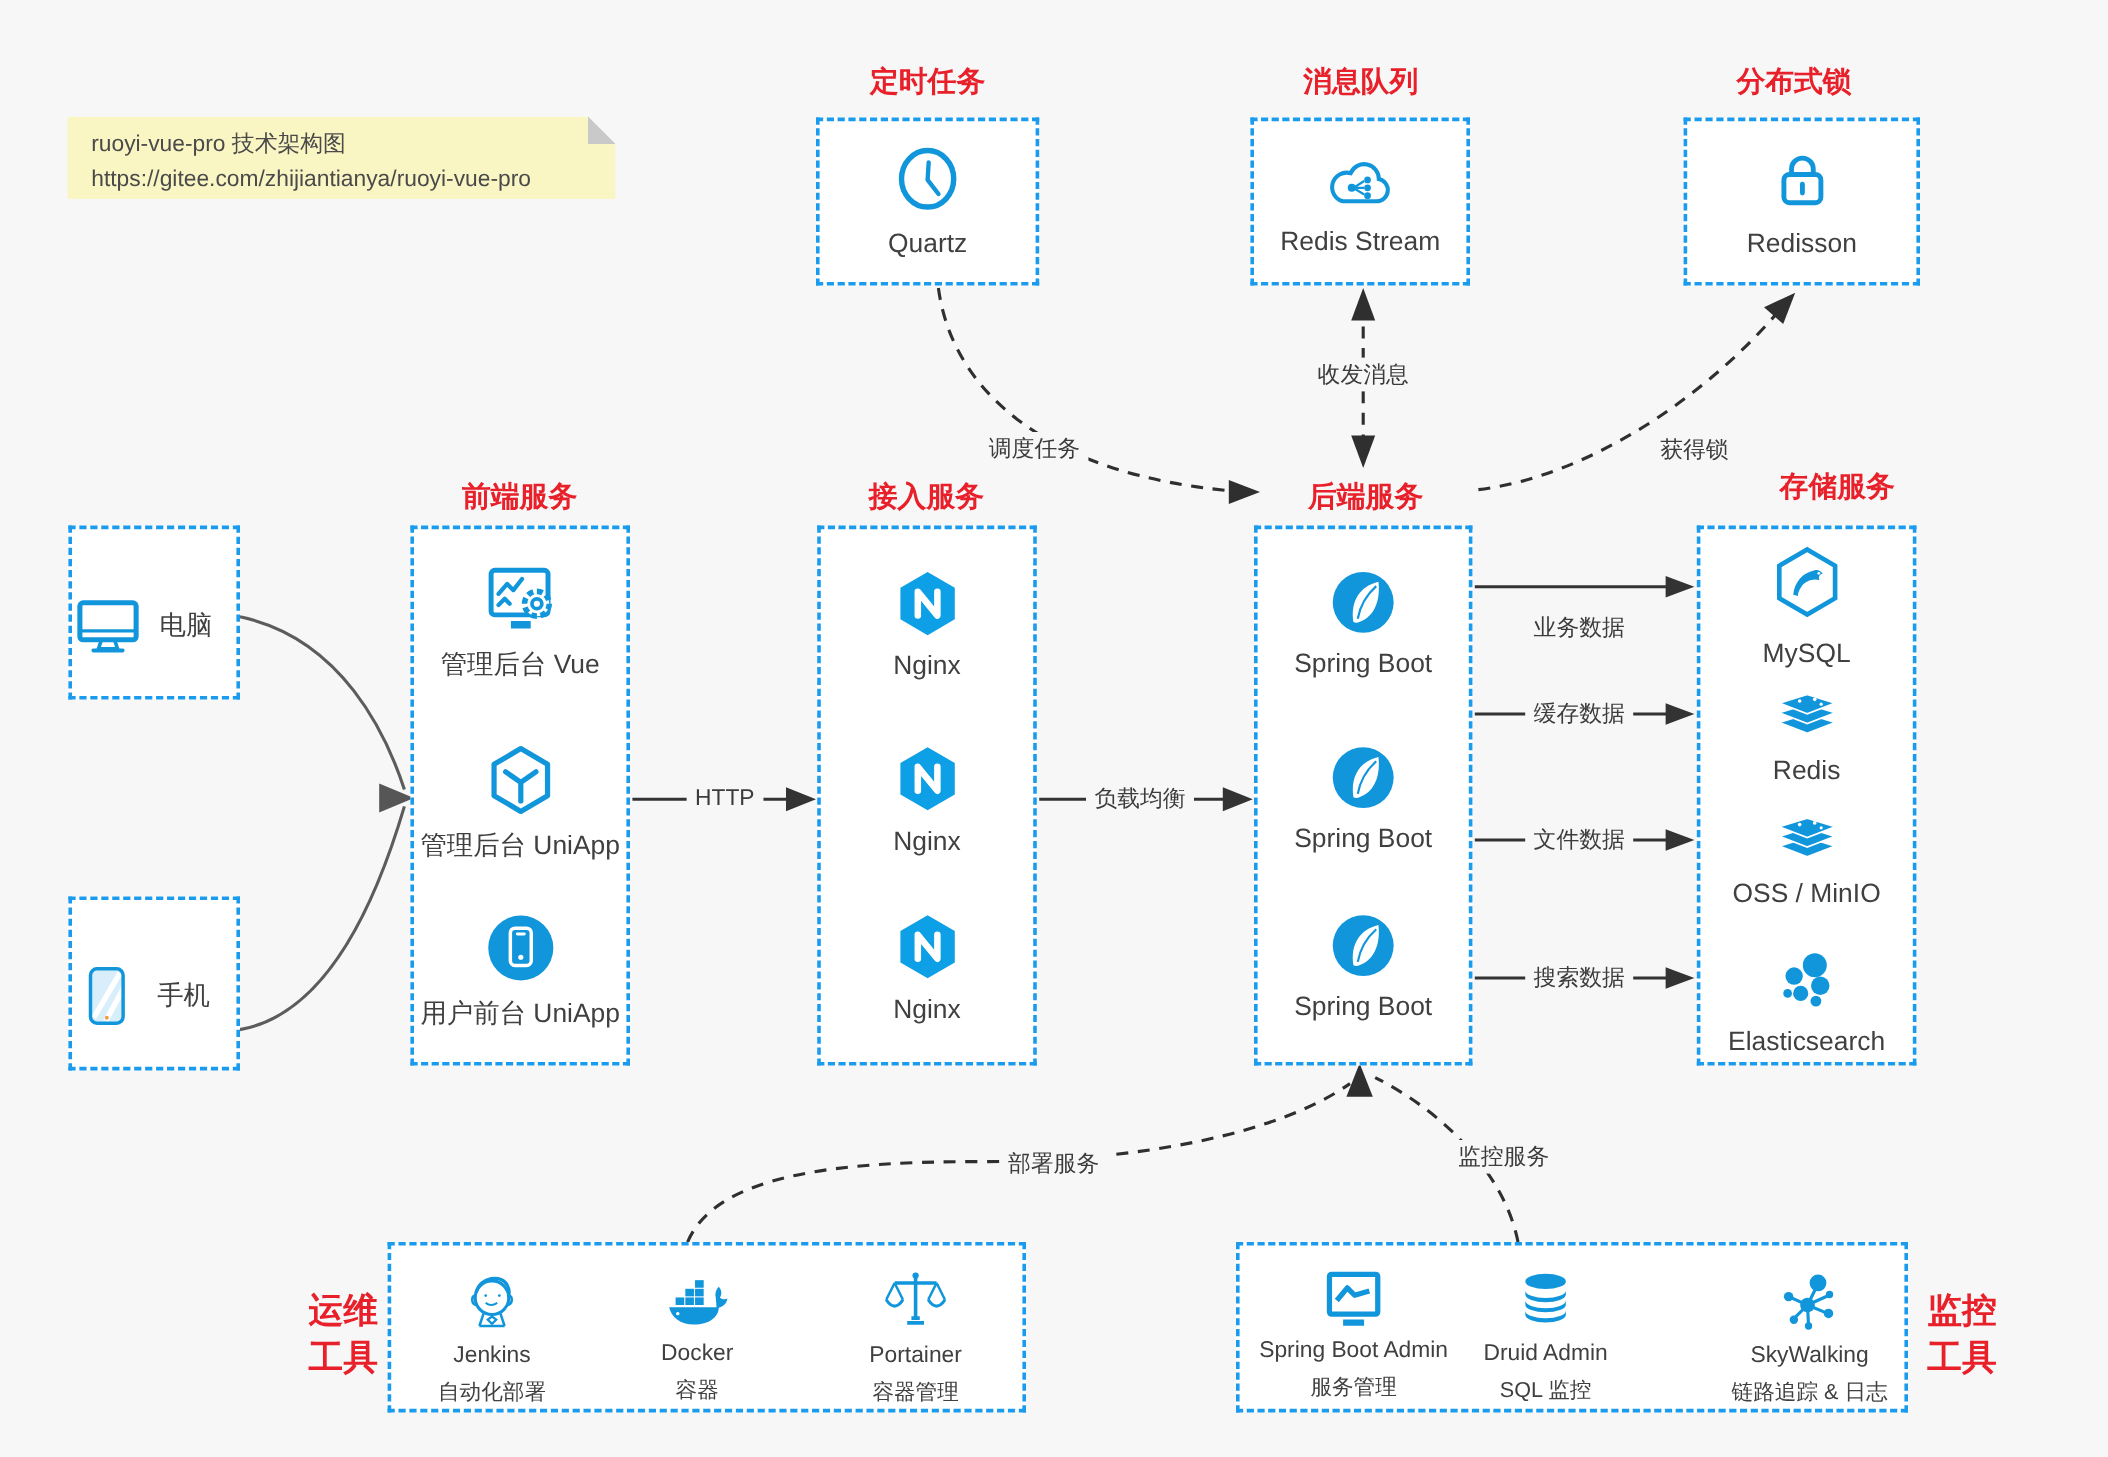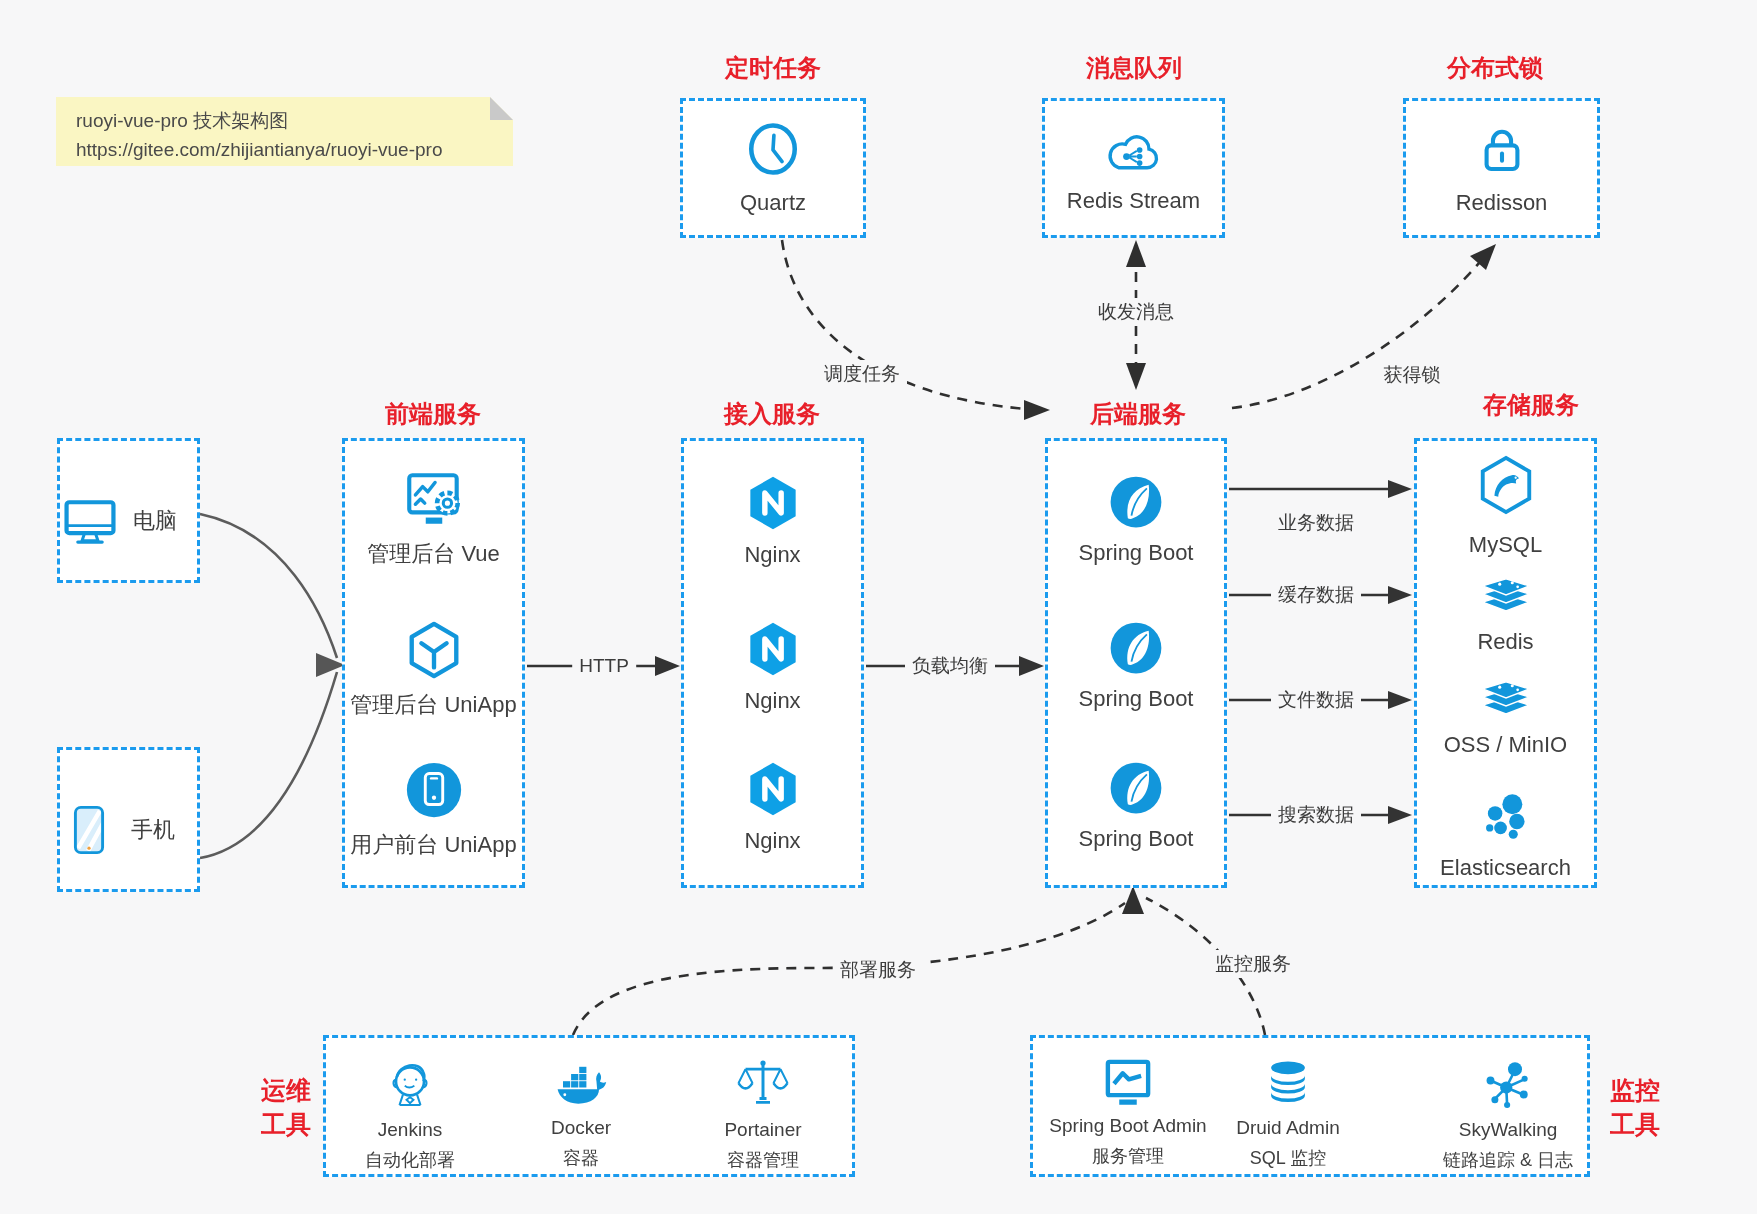--- a/index.html
+++ b/index.html
@@ -5,21 +5,21 @@
   html,body{margin:0;padding:0;background:#f7f7f8;}
   body{font-family:"Liberation Sans","DejaVu Sans",sans-serif;}
   .canvas{position:relative;width:1757px;height:1214px;background:#f7f7f8;overflow:hidden;}
   .connectors{position:absolute;left:0;top:0;z-index:1;}
   .solid{stroke:#5c5c5c;stroke-width:2.6;fill:none;}
   .solid2{stroke:#333;stroke-width:2.4;fill:none;}
   .dash{stroke:#2f2f2f;stroke-width:2.6;fill:none;stroke-dasharray:10 8;}
   .dash-box{position:absolute;border:3px dashed #1b9bee;background:#fff;z-index:2;box-sizing:border-box;}
   .top-box{display:flex;flex-direction:column;align-items:center;justify-content:center;gap:12px;}
   .group-title{position:absolute;transform:translateX(-50%);font-size:24px;font-weight:700;color:#e8202a;z-index:3;white-space:nowrap;}
-  .side-title{position:absolute;font-size:25px;font-weight:700;color:#e8202a;z-index:3;white-space:pre-line;text-align:center;line-height:1.35;}
+  .side-title{position:absolute;font-size:29px;font-weight:700;color:#e8202a;z-index:3;white-space:pre-line;text-align:center;line-height:1.35;}
   .item-label{font-size:22px;color:#404040;white-space:nowrap;}
   .col-item{position:absolute;left:0;width:100%;display:flex;flex-direction:column;align-items:center;gap:9px;}
   .client-box{display:flex;flex-direction:row;align-items:center;padding-top:20px;gap:13px;}
   .edge-label{position:absolute;transform:translate(-50%,-50%);background:#f7f7f8;padding:1px 7px;font-size:19px;color:#3c3c3c;z-index:2;white-space:nowrap;}
   .note{position:absolute;left:56px;top:97px;width:457px;height:69px;background:#faf6c3;z-index:2;
         clip-path:polygon(0 0,434px 0,100% 23px,100% 100%,0 100%);
         font-size:19px;color:#4a4a4a;line-height:1.5;padding:10px 0 0 20px;box-sizing:border-box;}
   .note-fold{position:absolute;right:0;top:0;z-index:3;}
   .bot-item{position:absolute;top:18px;display:flex;flex-direction:column;align-items:center;gap:7px;}
   .bot-name{font-size:19px;color:#404040;white-space:nowrap;}

